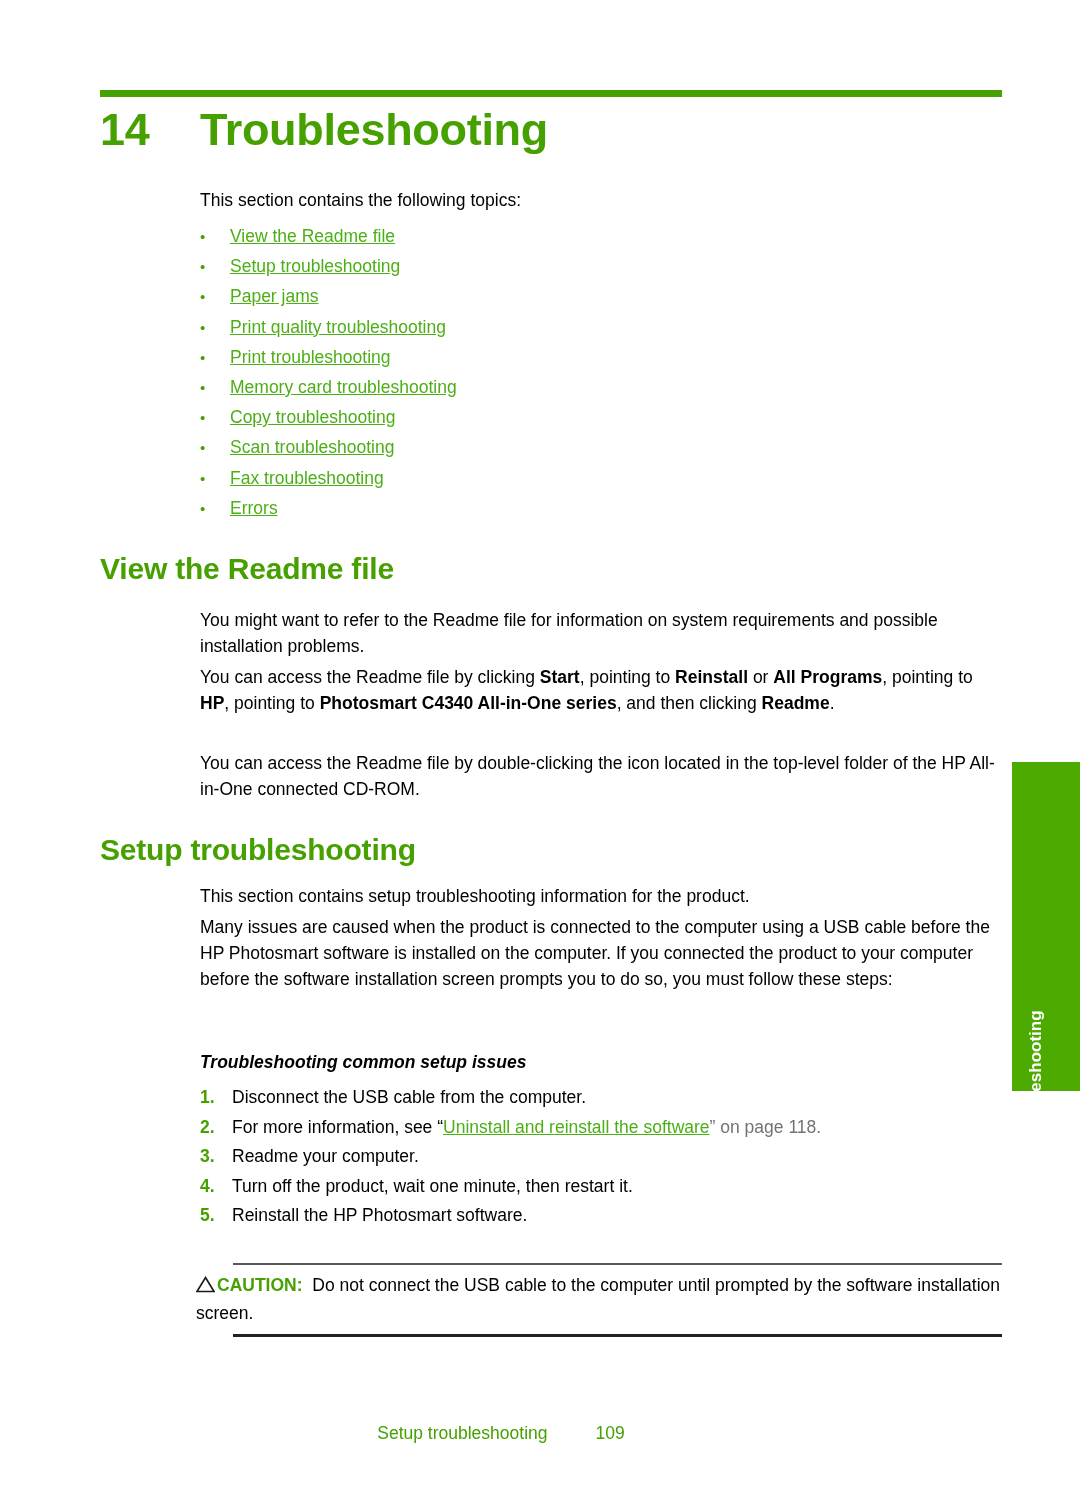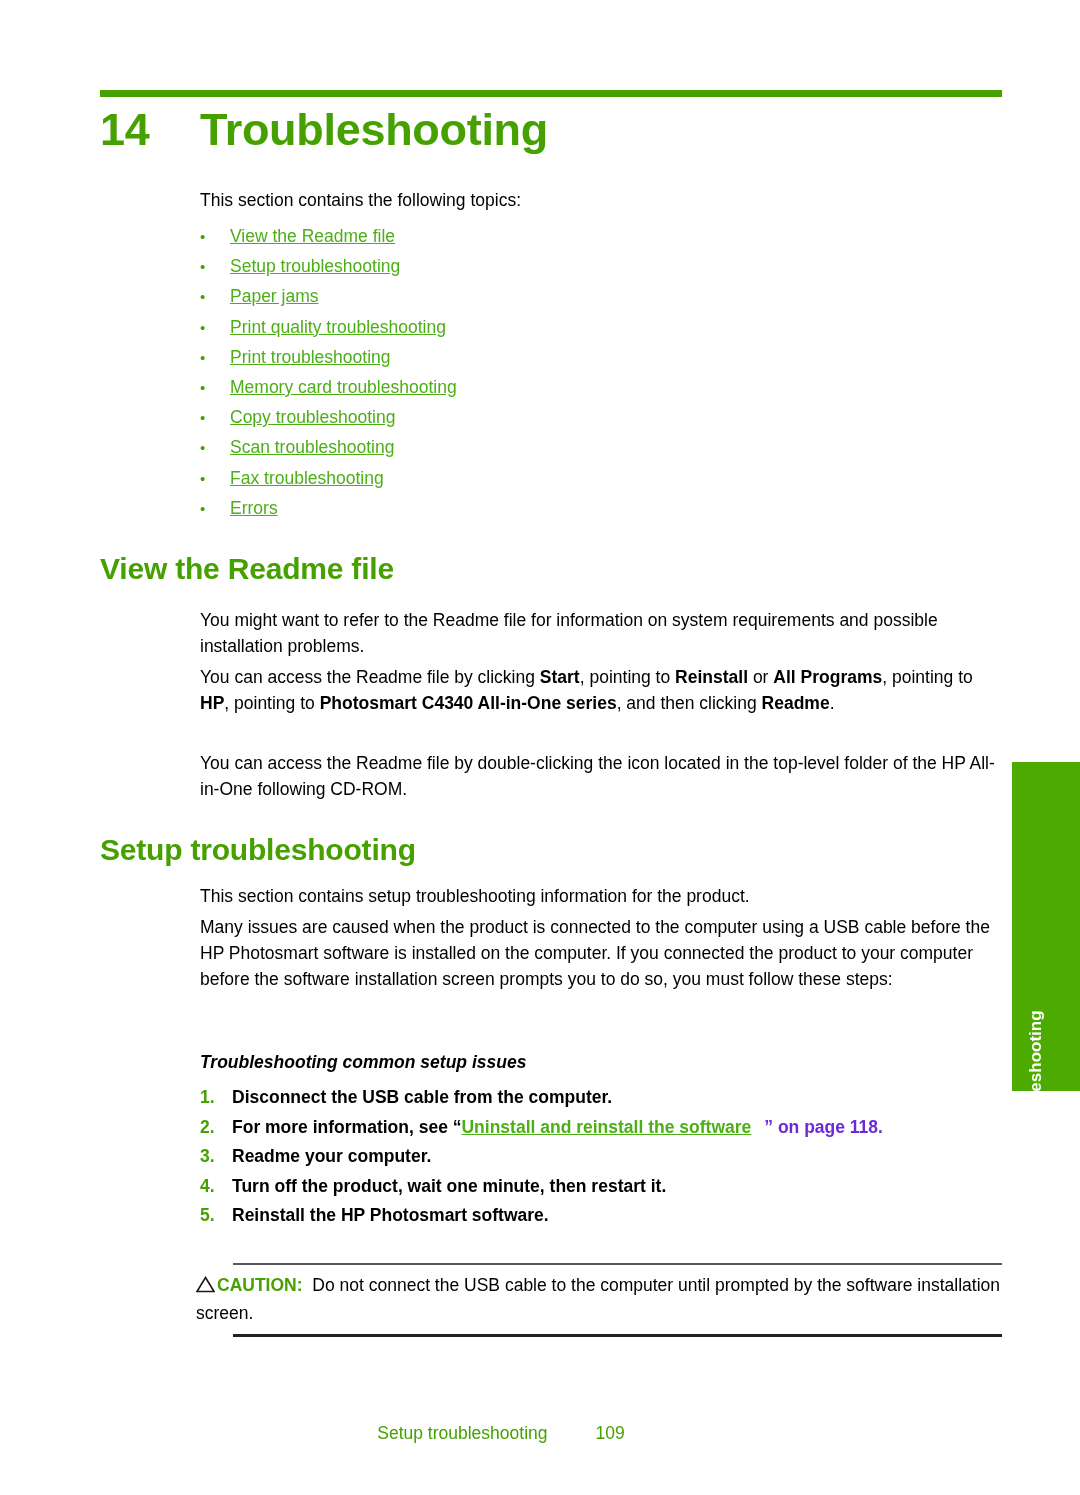--- a/index.html
+++ b/index.html
@@ -136,31 +136,30 @@
     font-size: 17.5px;
     line-height: 29.6px;
   }
   .step-num {
     width: 32px;
     flex: 0 0 32px;
     color: #45a000;
     font-weight: bold;
     text-align: left;
   }
-  .step-body { flex: 1 1 auto; font-weight: bold; }
+  .step-body { flex: 1 1 auto; }
   .step-sub { display: block; }
   .xref-link {
     color: #4caf16;
     text-decoration: underline;
     cursor: pointer;
   }
   .xref-plain {
-    color: #6d28d9;
+    color: #737373;
     text-decoration: none;
-    margin-left: 13px;
   }
 
   
   .note-rule-top {
     position: absolute;
     left: 233px;
     top: 1263px;
     width: 769px;
     height: 2px;
     background: #58585a;
@@ -284,21 +283,21 @@
   </div>
 
   <div class="h1" id="head-readme">View the Readme file</div>
 
   <div class="para" id="p-readme-1">You might want to refer to the Readme file for information on system requirements and possible installation problems.</div>
 
   <div class="para" id="p-readme-2">
     <span>You can access the Readme file by clicking </span><b>Start</b><span>, pointing to </span><b>Reinstall</b><span> or </span><b>All Programs</b><span>, pointing to </span><b>HP</b><span>, pointing to </span><b>Photosmart C4340 All-in-One series</b><span>, and then clicking </span><b>Readme</b><span>.</span>
   </div>
 
-  <div class="para" id="p-readme-3">You can access the Readme file by double-clicking the icon located in the top-level folder of the HP All-in-One following CD-ROM.</div>
+  <div class="para" id="p-readme-3">You can access the Readme file by double-clicking the icon located in the top-level folder of the HP All-in-One connected CD-ROM.</div>
 
   <div class="h1" id="head-setup">Setup troubleshooting</div>
 
   <div class="para" id="p-setup-2">Many issues are caused when the product is connected to the computer using a USB cable before the HP Photosmart software is installed on the computer. If you connected the product to your computer before the software installation screen prompts you to do so, you must follow these steps:</div>
 
   <div class="para" id="p-setup-1">This section contains setup troubleshooting information for the product.</div>
 
   <div class="subhead">Troubleshooting common setup issues</div>
 
   <div class="steps">

